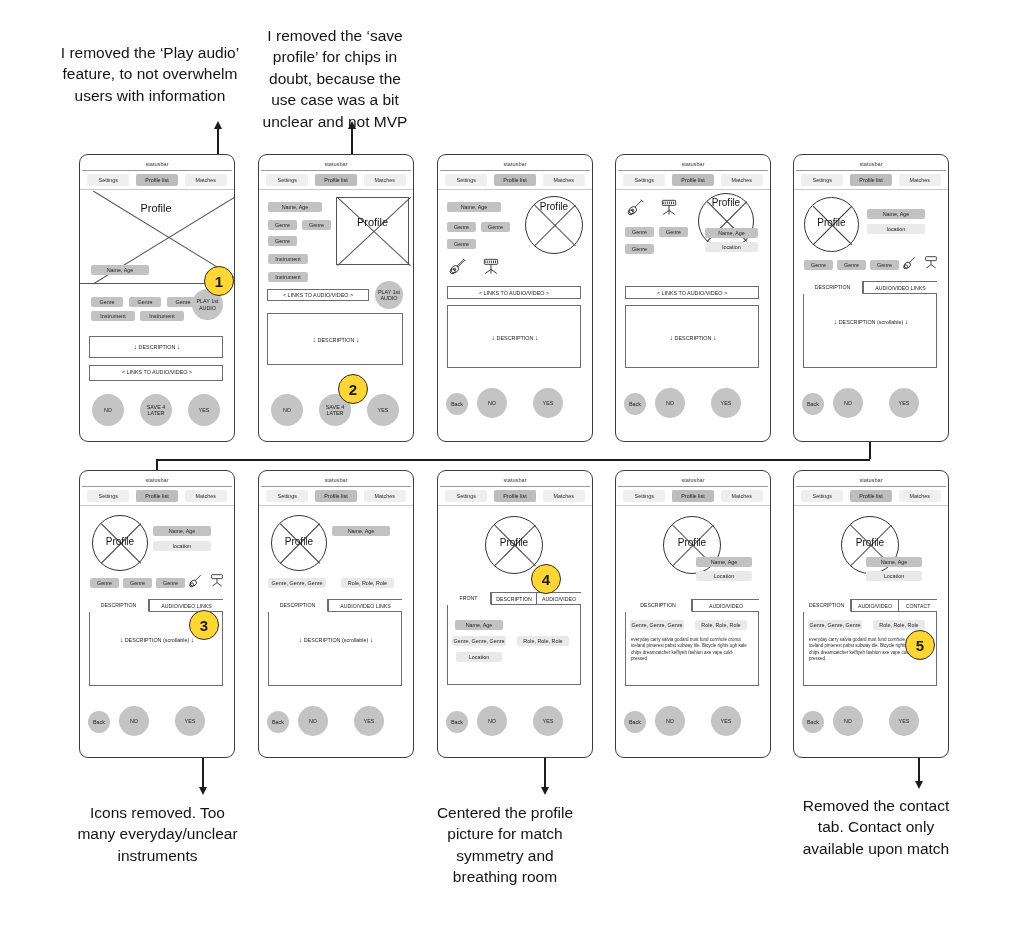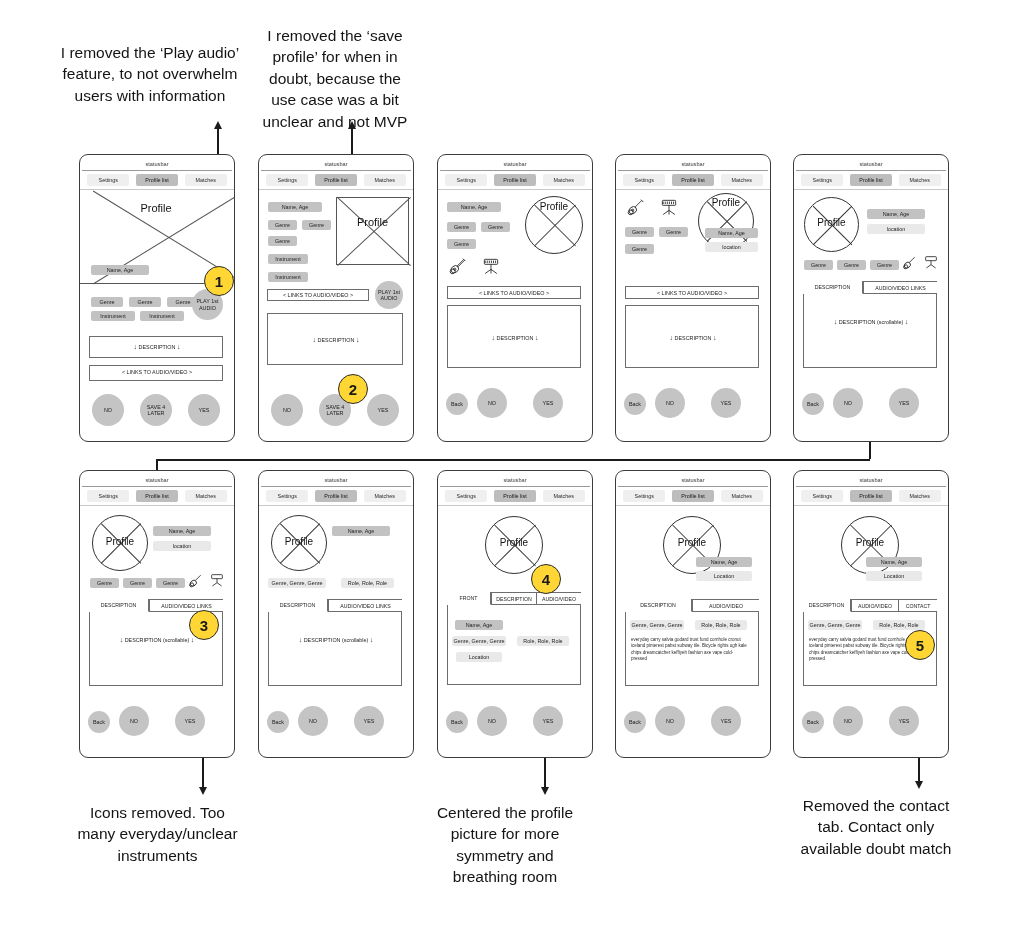--- a/index.html
+++ b/index.html
@@ -61,24 +61,24 @@
 
   .arrowglyph{font-size:7px;color:#333;}
 
   .desc-inline{position:absolute;width:100%;text-align:center;font-size:5.4px;color:#1c1c1c;line-height:1.3;}
   .icon{position:absolute;}
 </style>
 </head>
 <body>
 
 <div class="annot" style="left:60px;top:42px;width:180px;">I removed the ‘Play audio’ feature, to not overwhelm users with information</div>
-<div class="annot" style="left:255px;top:25px;width:160px;">I removed the ‘save profile’ for when in doubt, because the use case was a bit unclear and not MVP</div>
+<div class="annot" style="left:255px;top:25px;width:160px;">I removed the ‘save profile’ for chips in doubt, because the use case was a bit unclear and not MVP</div>
 <div class="annot" style="left:75px;top:802px;width:165px;">Icons removed. Too many everyday/unclear instruments</div>
-<div class="annot" style="left:430px;top:802px;width:150px;">Centered the profile picture for more symmetry and breathing room</div>
-<div class="annot" style="left:790px;top:795px;width:172px;">Removed the contact tab. Contact only available doubt match</div>
+<div class="annot" style="left:430px;top:802px;width:150px;">Centered the profile picture for match symmetry and breathing room</div>
+<div class="annot" style="left:790px;top:795px;width:172px;">Removed the contact tab. Contact only available upon match</div>
 
 <div class="vline" style="left:217px;top:128px;height:150px;"></div>
 <div class="arrowhead-up" style="left:213.5px;top:121px;"></div>
 
 <div class="vline" style="left:351px;top:128px;height:262px;"></div>
 <div class="arrowhead-up" style="left:347.5px;top:121px;"></div>
 
 <div class="vline" style="left:202px;top:624px;height:164px;"></div>
 <div class="arrowhead-down" style="left:198.5px;top:787px;"></div>
 

